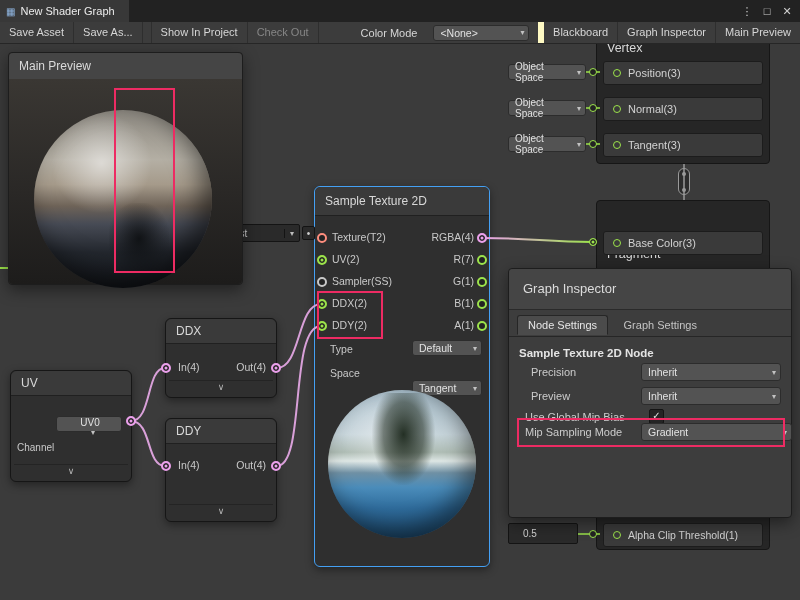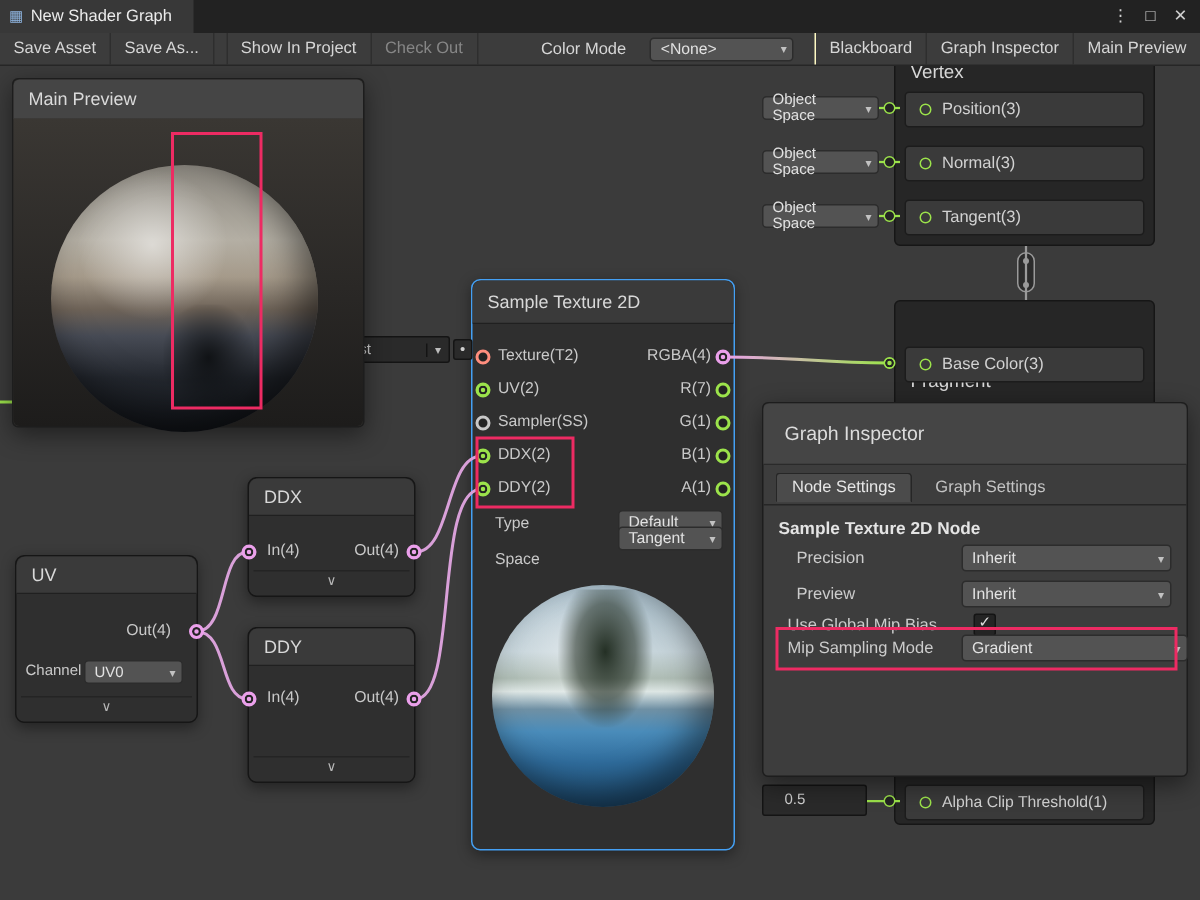--- a/index.html
+++ b/index.html
@@ -121,21 +121,21 @@
   <span class="lbl" style="right:326px;top:253px;">R(7)</span>
   <span class="lbl" style="right:326px;top:275px;">G(1)</span>
   <span class="lbl" style="right:326px;top:297px;">B(1)</span>
   <span class="lbl" style="right:326px;top:319px;">A(1)</span>
   <span class="lbl" style="left:330px;top:343px;">Type</span>
   <div class="dd" style="position:absolute;left:412px;top:340px;width:70px;z-index:7;">
     <span>Default</span>
       <span class="arr">▾</span>
   </div>
   <span class="lbl" style="left:330px;top:367px;">Space</span>
-  <div class="dd" style="position:absolute;left:412px;top:351px;width:70px;z-index:7;">
+  <div class="dd" style="position:absolute;left:412px;top:380px;width:70px;z-index:7;">
     <span>Tangent</span>
       <span class="arr">▾</span>
   </div>
 
   <div class="sphere" style="left:328px;top:390px;width:148px;height:148px;z-index:7;
               background:radial-gradient(circle at 38% 28%, rgba(255,255,255,.45) 0%, rgba(255,255,255,0) 32%),
                          linear-gradient(180deg,#a6bcc9 0%,#c6d4da 30%,#aebcb4 42%,#dde6e4 48%,#6f90a4 56%,#4a8cba 66%,#2f6c9c 80%,#1d4a6e 100%);
               box-shadow:inset -8px -10px 22px rgba(0,0,0,.45);">
     <div style="position:absolute;left:30%;top:2%;width:42%;height:62%;
                 background:radial-gradient(ellipse at 50% 45%, rgba(26,38,26,.95) 0%, rgba(26,38,26,.55) 45%, rgba(26,38,26,0) 72%);"></div>
@@ -148,21 +148,21 @@
   <div class="mini" style="left:302px;top:226px;width:13px;height:14px;justify-content:center;color:#cfcfcf;">
     <span>•</span>
   </div>
 
   <div class="node" style="left:10px;top:370px;width:122px;height:112px;">
     <div class="node-title" style="height:24px;line-height:24px;">UV</div>
     <div class="collapse"><span>∨</span></div>
   </div>
   <span class="lbl" style="right:686px;top:414px;">Out(4)</span>
   <span class="lbl" style="left:17px;top:442px;width:38px;overflow:hidden;font-size:10px;">Channel</span>
-  <div class="dd" style="position:absolute;left:56px;top:440px;width:66px;z-index:7;font-size:10px;">
+  <div class="dd" style="position:absolute;left:56px;top:416px;width:66px;z-index:7;font-size:10px;flex-direction:column;">
     <span>UV0</span>
       <span class="arr">▾</span>
   </div>
 
   <div class="node" style="left:165px;top:318px;width:112px;height:80px;">
     <div class="node-title" style="height:24px;line-height:24px;">DDX</div>
     <div class="collapse"><span>∨</span></div>
   </div>
   <span class="lbl" style="left:178px;top:361px;">In(4)</span>
   <span class="lbl" style="right:534px;top:361px;">Out(4)</span>
@@ -279,18 +279,18 @@
   <div class="toolbar">
     <span class="tb-btn">Save Asset</span>
     <span class="tb-btn">Save As...</span>
     <span class="tb-btn" style="margin-left:8px;border-left:1px solid #2e2e2e;">Show In Project</span>
     <span class="tb-btn dis">Check Out</span>
     <span class="tb-label" style="margin-left:28px;">Color Mode</span>
     <div class="dd" style="width:96px;">
       <span>&lt;None&gt;</span>
         <span class="arr">▾</span>
     </div>
-    <span class="tb-btn" style="margin-left:auto;border-left:1px solid #fef9c3;">Blackboard</span>
+    <span class="tb-btn" style="margin-left:auto;border-left:6px solid #fef9c3;">Blackboard</span>
     <span class="tb-btn">Graph Inspector</span>
     <span class="tb-btn" style="border-right:none;">Main Preview</span>
   </div>
 
 </div>
 
 </body></html>

